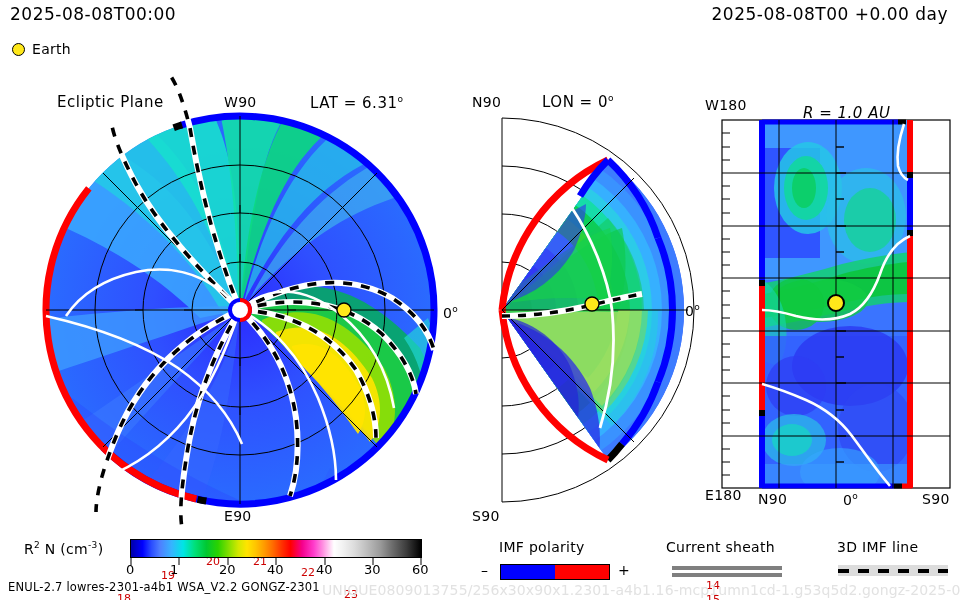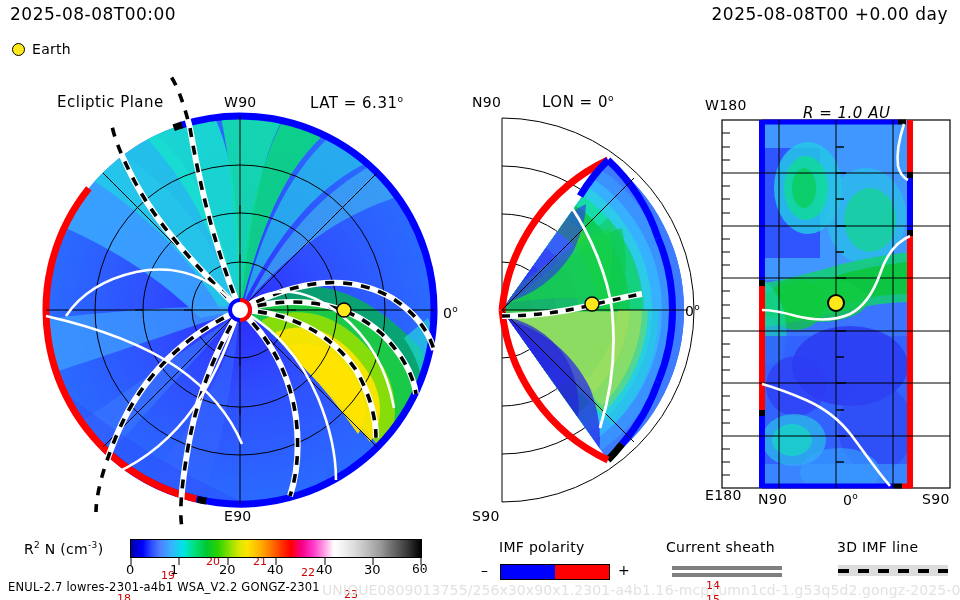--- a/index.html
+++ b/index.html
@@ -433,21 +433,21 @@
     <line x1="195" y1="0" x2="195" y2="7" stroke="#000"></line>
     <line x1="243" y1="0" x2="243" y2="7" stroke="#000"></line>
     <line x1="291" y1="0" x2="291" y2="7" stroke="#000"></line>
   </svg>
   <div class="abs txt tick" style="left:114px;top:27px;">0</div>
   <div class="abs txt tick" style="left:158px;top:27px;">1</div>
   <div class="abs txt tick" style="left:207px;top:27px;">20</div>
   <div class="abs txt tick" style="left:255px;top:27px;">40</div>
   <div class="abs txt tick" style="left:304px;top:27px;">40</div>
   <div class="abs txt tick" style="left:352px;top:27px;">30</div>
-  <div class="abs txt tick" style="left:400px;top:27px;font-family:Liberation Mono, monospace;">60</div>
+  <div class="abs txt tick" style="left:400px;top:27px;">60</div>
 </div>
 
 <div class="abs" style="left:455px;top:540px;width:180px;height:40px;">
   <div class="abs txt lbl" style="left:44px;top:0px;">IMF polarity</div>
   <div class="abs txt lbl" style="left:26px;top:23px;">–</div>
   <div class="abs" style="left:45px;top:24px;width:110px;height:16px;border:1px solid #000;box-sizing:border-box;display:flex;">
     <div style="flex:1;background:#0000ff;"></div>
     <div style="flex:1;background:#ff0000;"></div>
   </div>
   <div class="abs txt lbl" style="left:163px;top:23px;">+</div>

